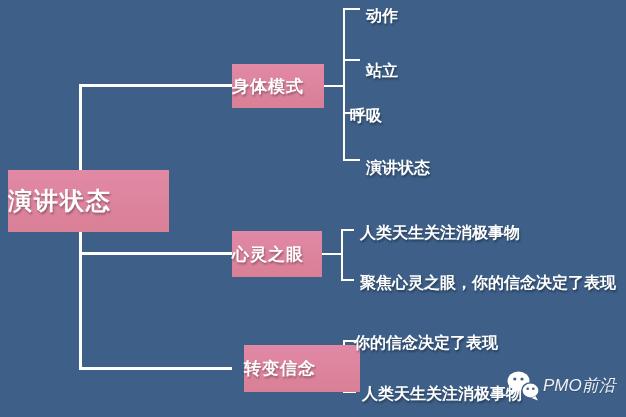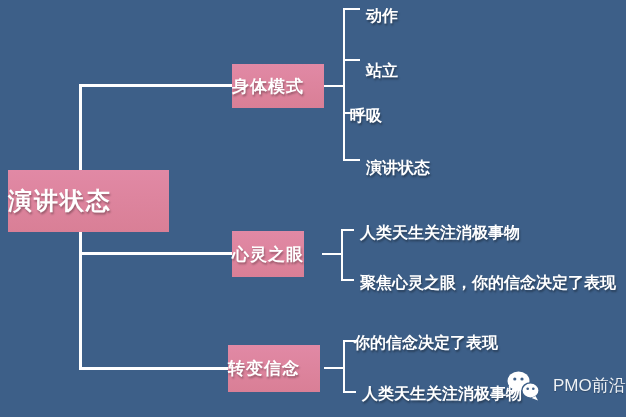--- a/index.html
+++ b/index.html
@@ -46,23 +46,24 @@
     z-index:2;
   }
   .footer{
     position:absolute;left:505px;top:370px;
     display:flex;align-items:center;
     z-index:3;
   }
   .brand{
     color:#eef2f6;
     font-size:17px;
-    margin-left:12px;
+    margin-left:2px;
     white-space:nowrap;
     text-shadow:0 1px 1px rgba(0,0,0,0.25);
+    font-style:italic;
   }
 </style>
 </head>
 <body>
 
 <div class="canvas">
 
   <div class="line" style="left:79px;top:84px;width:3px;height:286px"></div>
   <div class="line" style="left:79px;top:84px;width:153px;height:3px"></div>
   <div class="line" style="left:79px;top:252px;width:153px;height:3px"></div>
@@ -79,31 +80,31 @@
   <div class="line" style="left:343px;top:8px;width:2px;height:153px"></div>
   <div class="line" style="left:343px;top:8px;width:17px;height:2px"></div>
   <div class="line" style="left:343px;top:59px;width:17px;height:2px"></div>
   <div class="line" style="left:343px;top:112px;width:17px;height:2px"></div>
   <div class="line" style="left:343px;top:159px;width:17px;height:2px"></div>
   <div class="leaf" style="left:366px;top:8px">动作</div>
   <div class="leaf" style="left:366px;top:63px">站立</div>
   <div class="leaf" style="left:350px;top:108px">呼吸</div>
   <div class="leaf" style="left:366px;top:160px">演讲状态</div>
 
-  <div class="node branch" style="left:232px;top:231px;width:72px;height:46px">
+  <div class="node branch" style="left:232px;top:231px;width:90px;height:46px">
     <span>心灵之眼</span>
   </div>
   <div class="line" style="left:322px;top:253px;width:20px;height:2px"></div>
   <div class="line" style="left:341px;top:229px;width:2px;height:52px"></div>
   <div class="line" style="left:341px;top:229px;width:13px;height:2px"></div>
   <div class="line" style="left:341px;top:279px;width:13px;height:2px"></div>
   <div class="leaf" style="left:360px;top:225px">人类天生关注消极事物</div>
   <div class="leaf" style="left:360px;top:275px">聚焦心灵之眼，你的信念决定了表现</div>
 
-  <div class="node branch" style="left:228px;top:345px;width:92px;height:47px">
+  <div class="node branch" style="left:244px;top:345px;width:116px;height:47px">
     <span>转变信念</span>
   </div>
   <div class="line" style="left:324px;top:367px;width:20px;height:2px"></div>
   <div class="line" style="left:343px;top:340px;width:2px;height:53px"></div>
   <div class="line" style="left:343px;top:340px;width:13px;height:2px"></div>
   <div class="line" style="left:343px;top:391px;width:13px;height:2px"></div>
   <div class="leaf" style="left:354px;top:335px">你的信念决定了表现</div>
   <div class="leaf" style="left:362px;top:386px">人类天生关注消极事物</div>
 
   <div class="footer">

